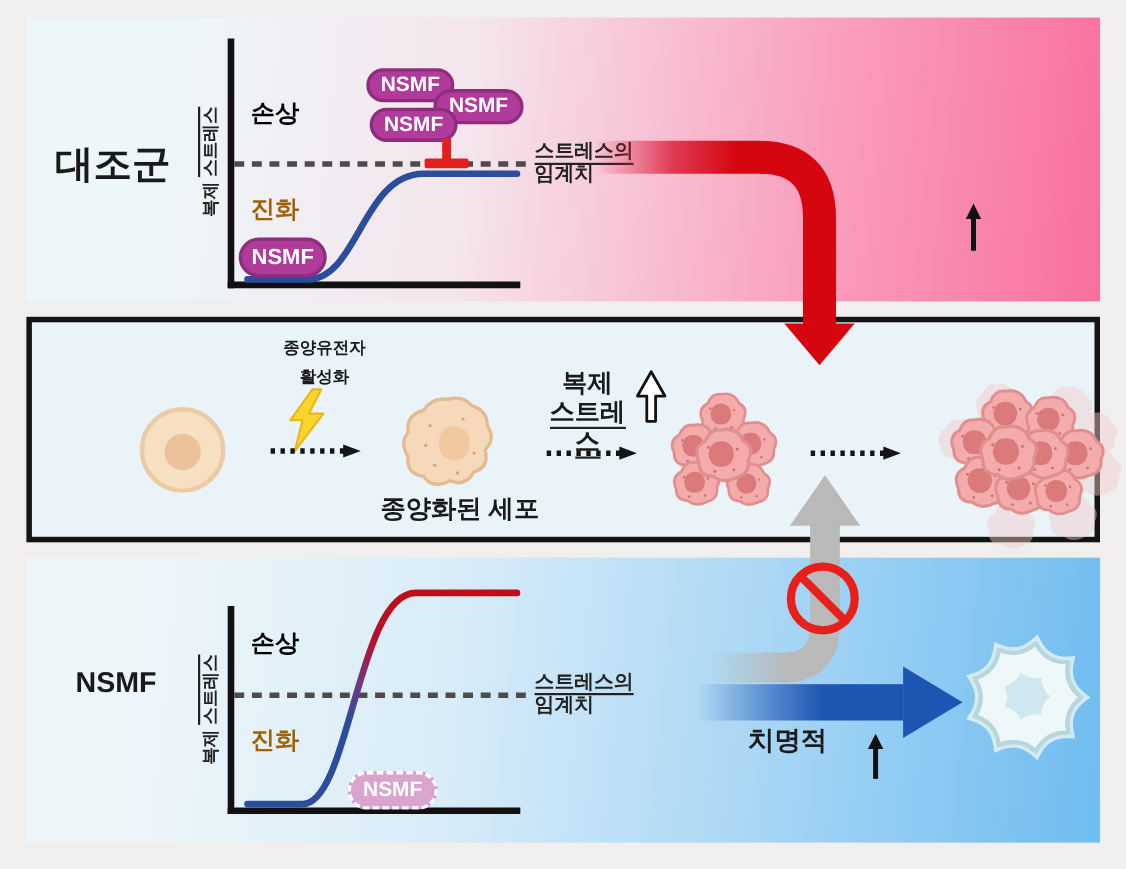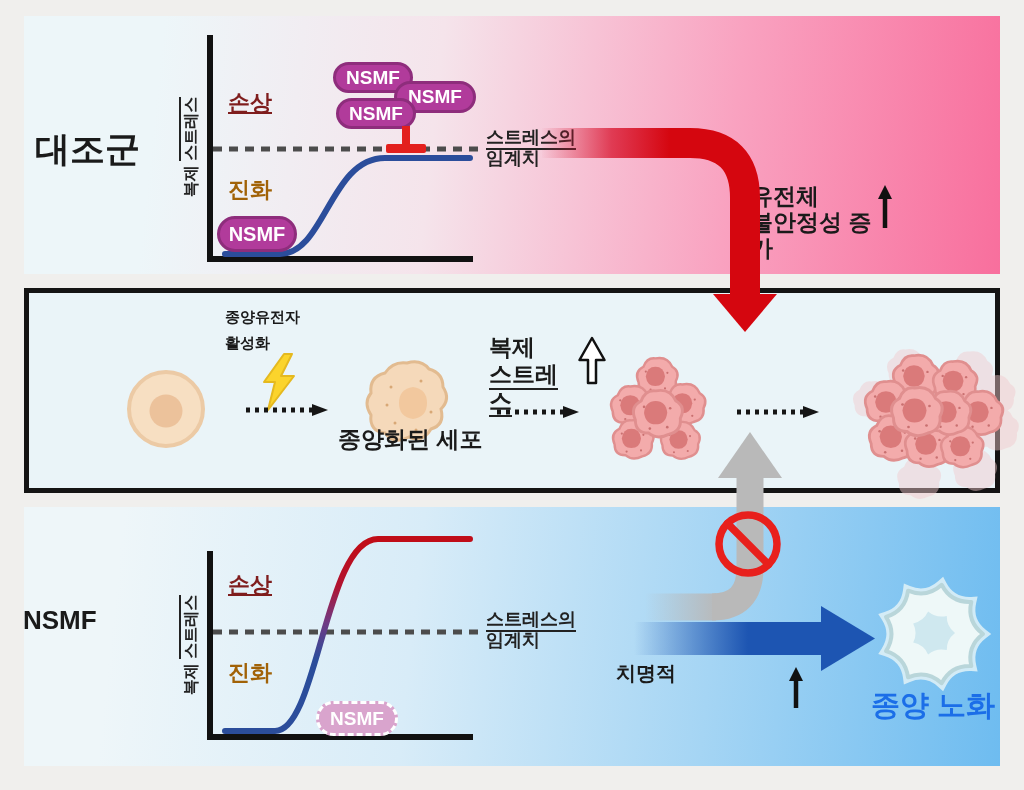--- a/index.html
+++ b/index.html
@@ -4,33 +4,33 @@
 <style>
   html,body{margin:0;padding:0;background:#f0efed;}
   #page{position:relative;width:1024px;height:790px;background:#f0efed;overflow:hidden;
         font-family:"Liberation Sans","DejaVu Sans",sans-serif;}
   .abs{position:absolute;}
   .panel{position:absolute;left:24px;width:976px;}
   #panel-top{top:16px;height:258px;background:linear-gradient(96deg,#edf6f9 14%,#f5e4eb 42%,#f9a2c0 72%,#f86f9d 100%);z-index:1;}
   #panel-mid{top:288px;height:205px;background:#eaf4f8;border:5px solid #141414;box-sizing:border-box;z-index:1;}
   #panel-bot{top:507px;height:259px;background:linear-gradient(96deg,#eef6f9 10%,#d8ecf8 40%,#a5d5f4 70%,#6ebcf0 100%);z-index:1;}
   .txt{position:absolute;color:#1a1a1a;font-weight:800;z-index:3;}
-  .ctr{text-align:left;}
+  .ctr{text-align:center;}
   .ul{border-bottom:2.5px solid #222;padding-bottom:1px;}
   .pill{position:absolute;display:flex;align-items:center;justify-content:center;
         background:#b13b9b;border:3px solid #8e2d7c;border-radius:18px;color:#fff;
         font-weight:700;font-size:19px;box-sizing:border-box;z-index:4;}
   .pill-faded{background:#d9a4cd;border:3px dashed #ffffff;}
   .ylab{position:absolute;width:110px;height:20px;text-align:center;font-size:16px;font-weight:700;color:#222;
         transform:rotate(-90deg);z-index:3;white-space:nowrap;}
   .ylab .ul2{border-top:2px solid #222;padding-top:1px;}
   .thr{font-size:18px;font-weight:700;line-height:21px;color:#222;}
   svg{position:absolute;z-index:3;overflow:visible;}
   .z5{z-index:5;} .z6{z-index:6;}
-  .red{color:#7f1d1d;text-decoration:underline;} .blue{color:#a16207;}
+  .red{color:#000000;} .blue{color:#a16207;}
 </style>
 </head>
 <body>
 
 <div id="page">
 
   <svg width="0" height="0">
     <defs>
       <g id="tcell">
         <path d="M17 2 Q27 0 31 9 Q38 13 34 21 Q35 30 26 32 Q18 36 12 31 Q3 31 3 22 Q-1 13 7 9 Q10 1 17 2 Z" fill="#f3abab" stroke="#e08f8f" stroke-width="2"></path>
@@ -82,24 +82,20 @@
       <linearGradient id="rg" x1="0" y1="0" x2="130" y2="0" gradientUnits="userSpaceOnUse">
         <stop offset="0" stop-color="#da1e3c" stop-opacity="0"></stop>
         <stop offset="0.55" stop-color="#d8102a" stop-opacity="0.75"></stop>
         <stop offset="1" stop-color="#d5060f"></stop>
       </linearGradient>
     </defs>
     <path d="M2 31 L150 31 Q205 31 205 86 L205 185" stroke="url(#rg)" stroke-width="30" fill="none"></path>
     <polygon points="173,182 237,182 205,220" fill="#d5060f"></polygon>
   </svg>
 
-  <div class="txt ctr" style="left:750px;top:183px;width:122px;font-size:23px;line-height:26px;">
-    <span>유전체</span><br>
-    <span>불안정성 증가</span>
-  </div>
   <svg style="left:877px;top:184px;" width="16" height="46" viewBox="0 0 16 46">
     <line x1="8" y1="44" x2="8" y2="13" stroke="#111" stroke-width="4.5"></line>
     <polygon points="1,15 15,15 8,1" fill="#111"></polygon>
   </svg>
 
   <svg style="left:126px;top:369px;" width="80" height="80" viewBox="0 0 80 80">
     <circle cx="40" cy="40" r="37" fill="#f7dfc2" stroke="#eccaa5" stroke-width="4"></circle>
     <circle cx="40" cy="42" r="16.5" fill="#ecc29b"></circle>
   </svg>
 
@@ -118,21 +114,21 @@
   <svg style="left:361px;top:357px;" width="92" height="92" viewBox="0 0 92 92">
     <path d="M46 6 Q60 2 68 12 Q82 16 82 30 Q90 42 80 52 Q84 68 70 72 Q62 86 48 80 Q32 88 24 76 Q8 74 10 58 Q2 46 10 36 Q8 20 24 16 Q32 4 46 6 Z" fill="#f5d9ba" stroke="#e2bb90" stroke-width="3"></path>
     <path d="M52 30 Q66 32 66 46 Q66 60 52 62 Q38 60 38 46 Q38 32 52 30 Z" fill="#f2c89e"></path>
     <circle cx="30" cy="30" r="1.5" fill="#d8a876"></circle>
       <circle cx="60" cy="24" r="1.5" fill="#d8a876"></circle>
     <circle cx="70" cy="55" r="1.5" fill="#d8a876"></circle>
       <circle cx="34" cy="66" r="1.5" fill="#d8a876"></circle>
     <circle cx="55" cy="73" r="1.5" fill="#d8a876"></circle>
       <circle cx="26" cy="48" r="1.5" fill="#d8a876"></circle>
   </svg>
-  <div class="txt ctr" style="left:338px;top:424px;width:160px;font-size:23px;font-weight:700;">종양화된 세포</div>
+  <div class="txt ctr" style="left:338px;top:447px;width:160px;font-size:23px;font-weight:700;">종양화된 세포</div>
 
   <div class="txt ctr" style="left:489px;top:334px;width:90px;font-size:23px;line-height:27px;">
     <span>복제</span><br>
     <span class="ul">스트레스</span>
   </div>
   <svg style="left:577px;top:335px;" width="30" height="50" viewBox="0 0 30 50">
     <path d="M11 48 L11 25 L2.5 25 L15 3 L27.5 25 L19 25 L19 48 Z" fill="#ffffff" stroke="#111" stroke-width="2.5" stroke-linejoin="round"></path>
   </svg>
   <svg style="left:494px;top:404px;" width="88" height="16" viewBox="0 0 88 16">
     <line x1="3" y1="8" x2="70" y2="8" stroke="#151515" stroke-width="5" stroke-dasharray="4 5"></line>
@@ -227,28 +223,27 @@
     <defs>
       <linearGradient id="bg" x1="4" y1="0" x2="118" y2="0" gradientUnits="userSpaceOnUse">
         <stop offset="0" stop-color="#1d55b2" stop-opacity="0"></stop>
         <stop offset="1" stop-color="#1d55b2"></stop>
       </linearGradient>
     </defs>
     <rect x="4" y="24" width="187" height="33" fill="url(#bg)"></rect>
     <polygon points="191,8 245,40.5 191,73" fill="#1d55b2"></polygon>
   </svg>
 
-  <div class="txt ctr" style="left:616px;top:659px;width:200px;font-size:20px;line-height:29px;">
+  <div class="txt ctr" style="left:616px;top:659px;width:200px;font-size:24px;line-height:29px;">
     <span>치명적</span><br>
   </div>
   <svg style="left:788px;top:666px;" width="16" height="44" viewBox="0 0 16 44">
     <line x1="8" y1="42" x2="8" y2="13" stroke="#111" stroke-width="4.5"></line>
     <polygon points="1,15 15,15 8,1" fill="#111"></polygon>
   </svg>
 
   <svg style="left:878px;top:577px;" width="110" height="112" viewBox="0 0 110 112">
     <path d="M105 57 Q88.8 69.3 93.3 89.1 Q73 88.2 63.7 106.2 Q48.7 92.5 30 100.3 Q27.4 80.1 8 74.1 Q19 57 8 39.9 Q27.4 33.9 30 13.7 Q48.7 21.5 63.7 7.75 Q73 25.8 93.3 24.9 Q88.8 44.7 105 57 Z" fill="none" stroke="#e2f2f7" stroke-width="10" opacity="0.85"></path>
     <path d="M105 57 Q88.8 69.3 93.3 89.1 Q73 88.2 63.7 106.2 Q48.7 92.5 30 100.3 Q27.4 80.1 8 74.1 Q19 57 8 39.9 Q27.4 33.9 30 13.7 Q48.7 21.5 63.7 7.75 Q73 25.8 93.3 24.9 Q88.8 44.7 105 57 Z" fill="#eef8f8" stroke="#b9d6da" stroke-width="4" stroke-linejoin="round"></path>
     <path d="M77 56 Q68.5 62.5 68.8 73.1 Q58.5 70.6 50.1 77.4 Q45.8 67.8 35.2 65.6 Q40 56 35.2 46.4 Q45.6 44.3 50.1 34.6 Q58.1 41.3 68.8 38.9 Q68.4 49.2 77 56 Z" fill="#cfe8ef"></path>
   </svg>
-  <div class="txt ctr" style="left:871px;top:686px;width:140px;font-size:29px;color:#1b6ee8;">종양 노화</div>
 
 </div>
 
 </body></html>

